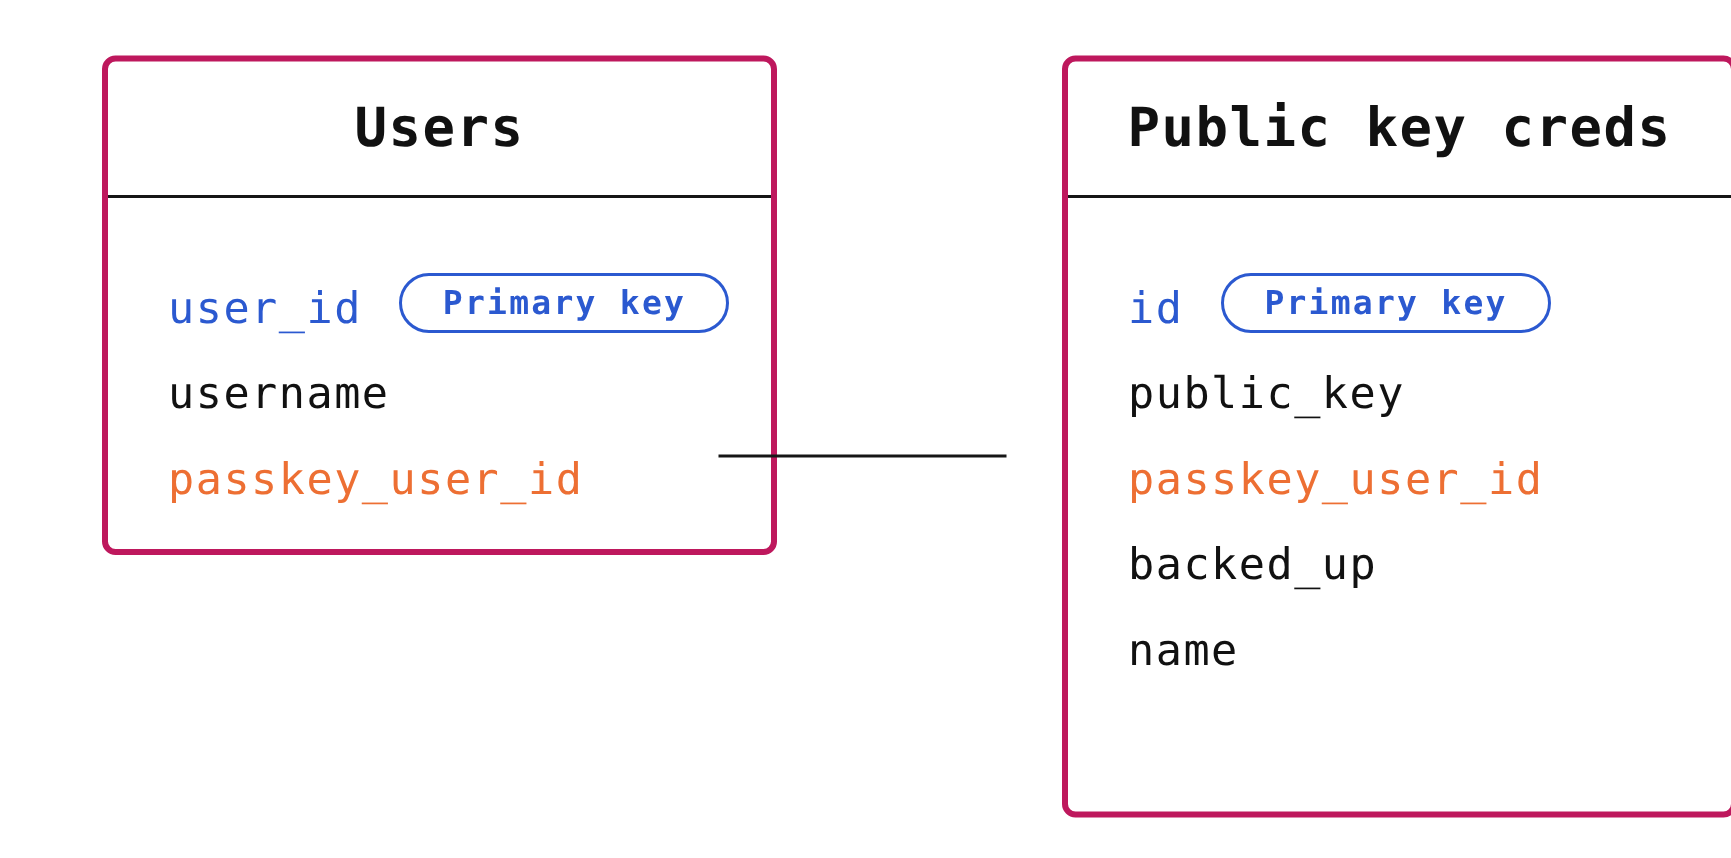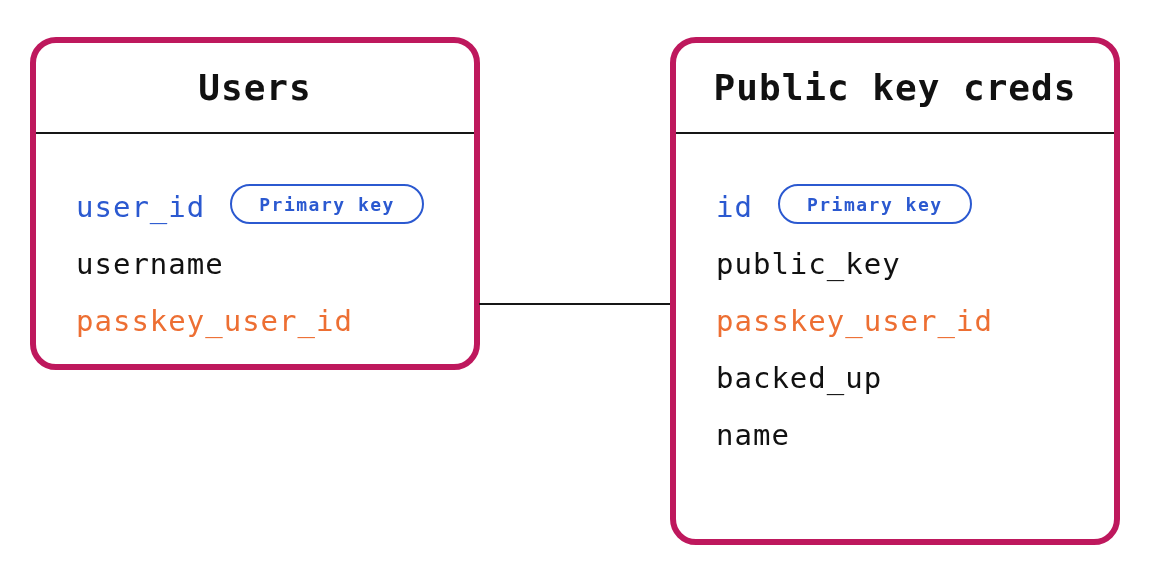--- a/index.html
+++ b/index.html
@@ -13,23 +13,24 @@
     height: 572px;
     background: #ffffff;
     font-family: "DejaVu Sans Mono", "Liberation Mono", monospace;
     color: #111111;
     overflow: hidden;
   }
   .db-table {
     position: absolute;
     box-sizing: border-box;
     background: #ffffff;
-    border: 6px solid #be185d;
-    border-radius: 26px;
+    border: 4px solid #be185d;
+    border-radius: 9px;
     overflow: hidden;
+    margin-left: 38px;
   }
   .db-table.users  { left: 30px;  top: 37px; width: 450px; height: 333px; }
   .db-table.pkcred { left: 670px; top: 37px; width: 450px; height: 508px; }
   .db-header {
     height: 89px;
     border-bottom: 2px solid #161616;
     display: flex;
     align-items: center;
     justify-content: center;
     font-size: 36px;
@@ -54,21 +55,21 @@
     margin-left: 25px;
     display: inline-flex;
     align-items: center;
     justify-content: center;
     box-sizing: border-box;
     height: 40px;
     padding: 0 27px;
     border: 2px solid var(--field-blue, #2b59d0);
     border-radius: 999px;
     color: var(--field-blue, #2b59d0);
-    font-size: 18px;
+    font-size: 22px;
     font-weight: bold;
     letter-spacing: 1.5px;
   }
   .relation-line {
     position: absolute;
     left: 479px;
     top: 303px;
     width: 192px;
     height: 2px;
     background: #161616;

